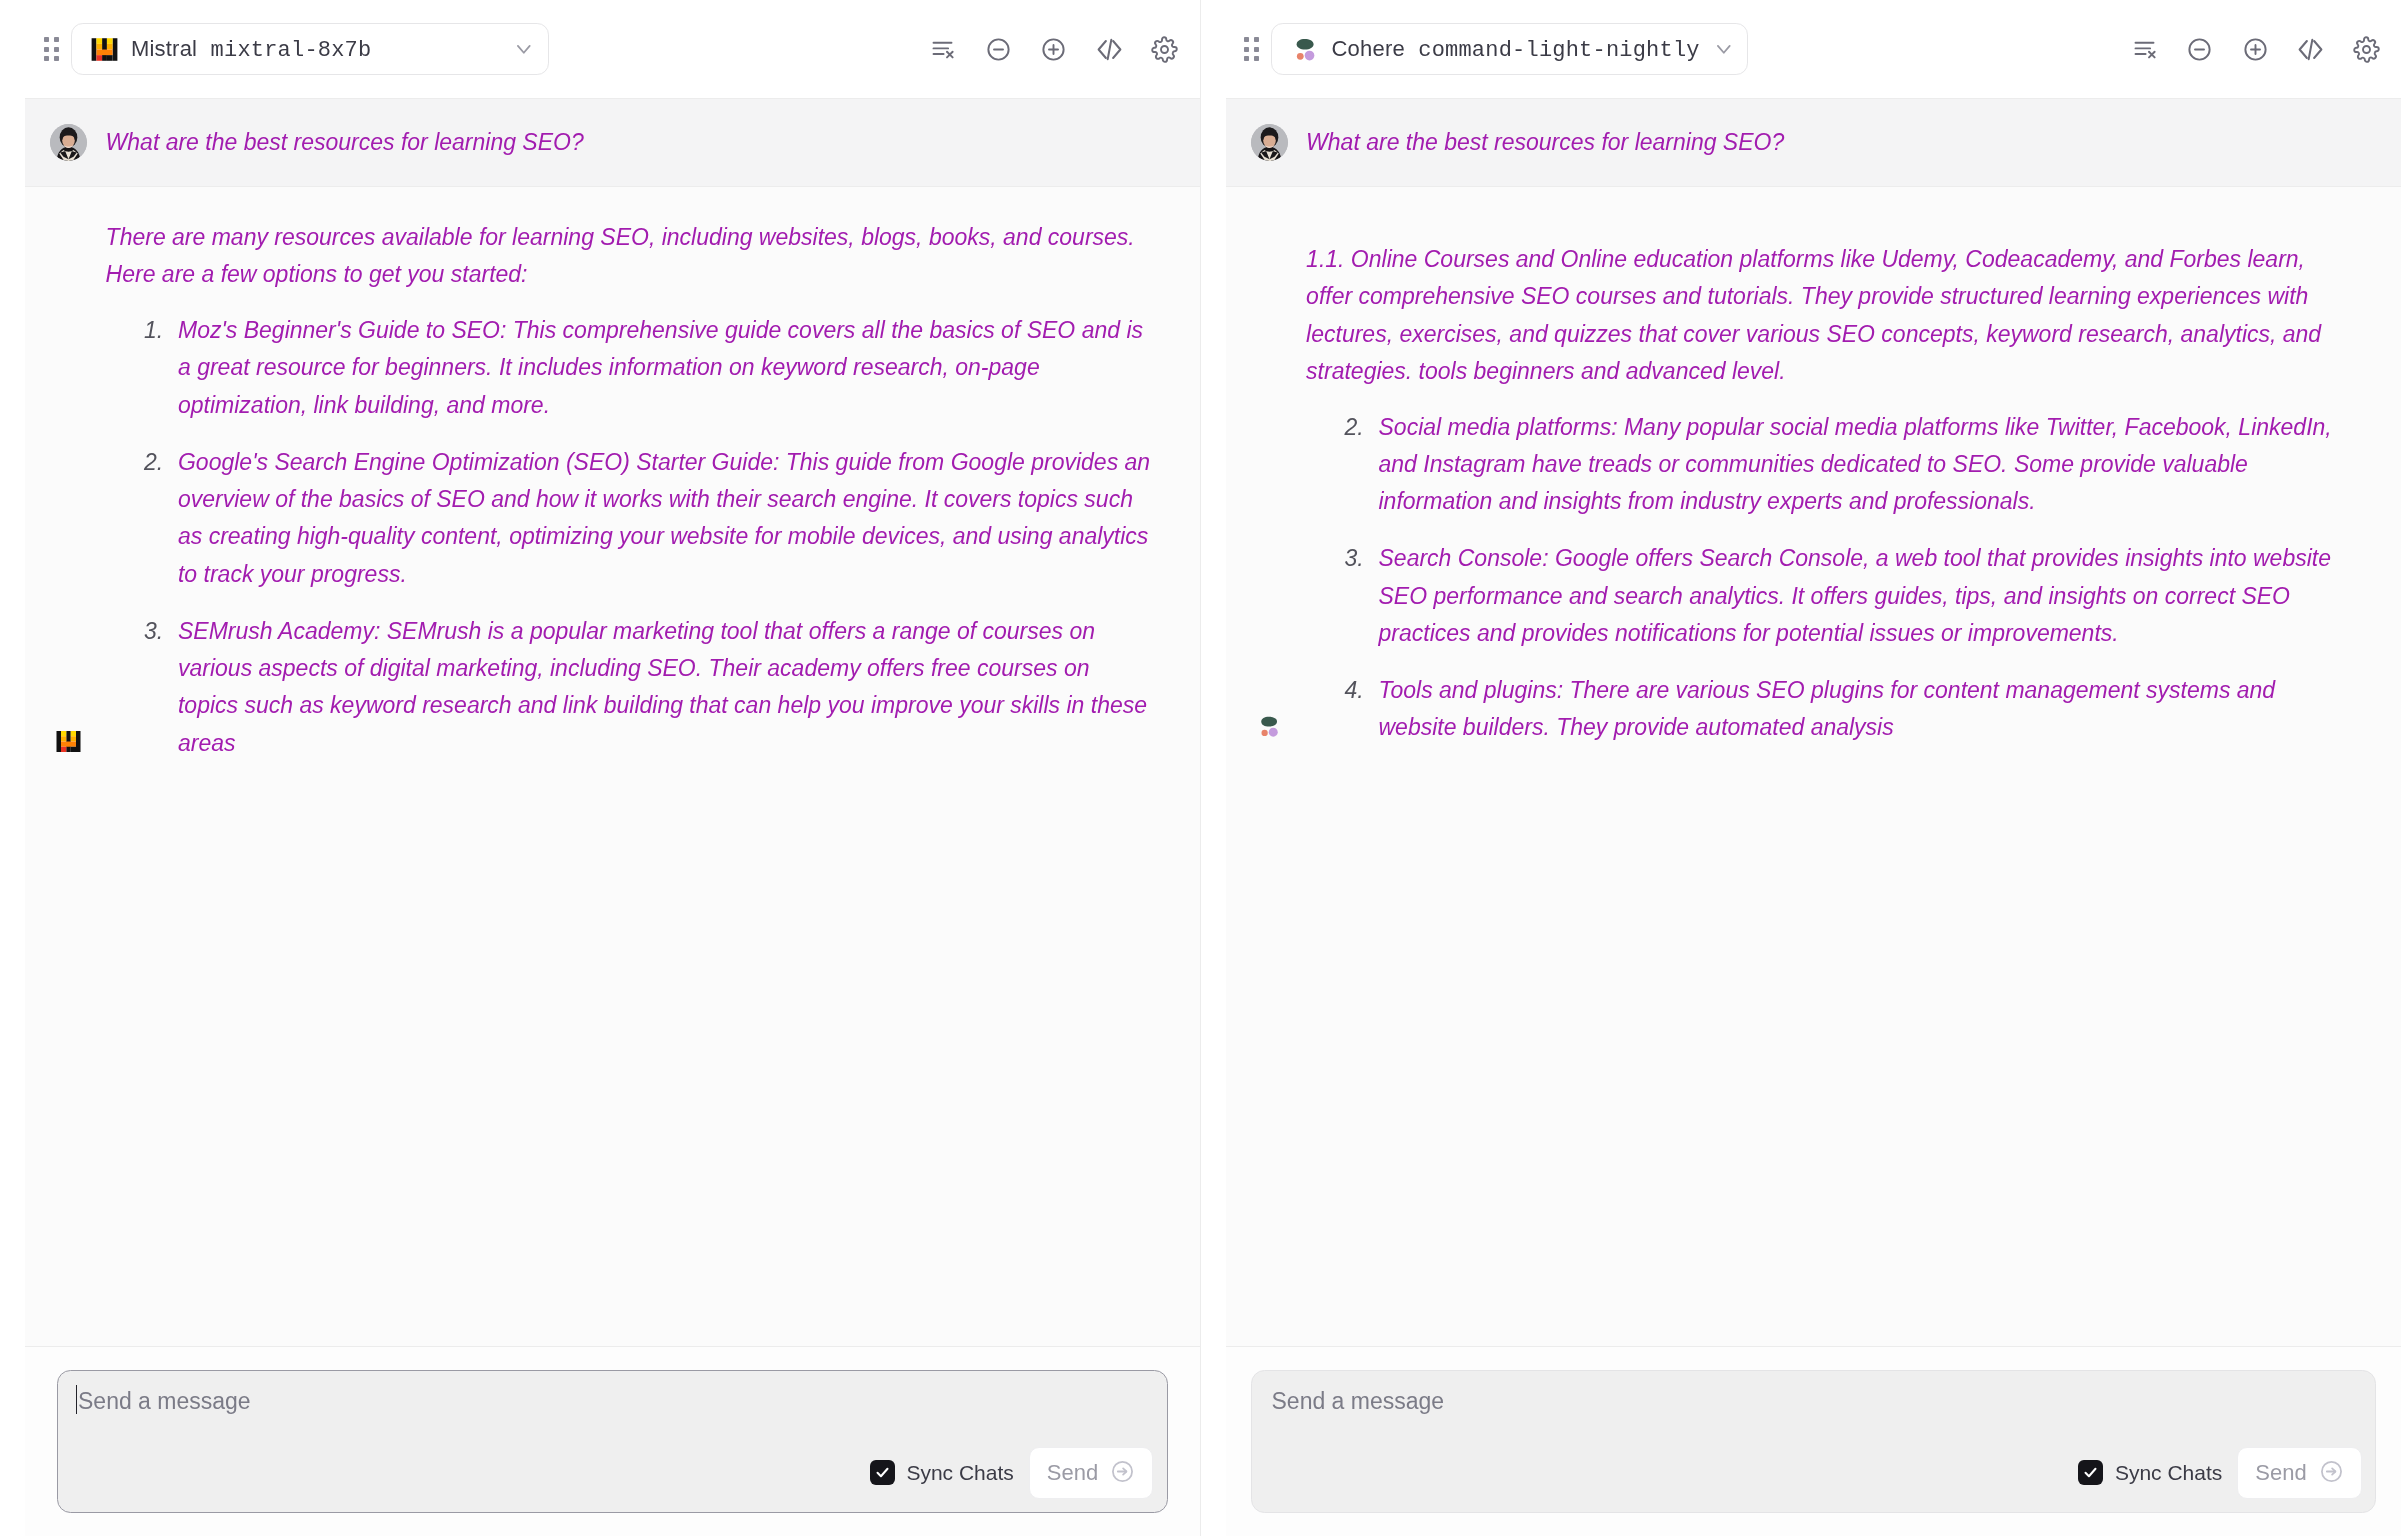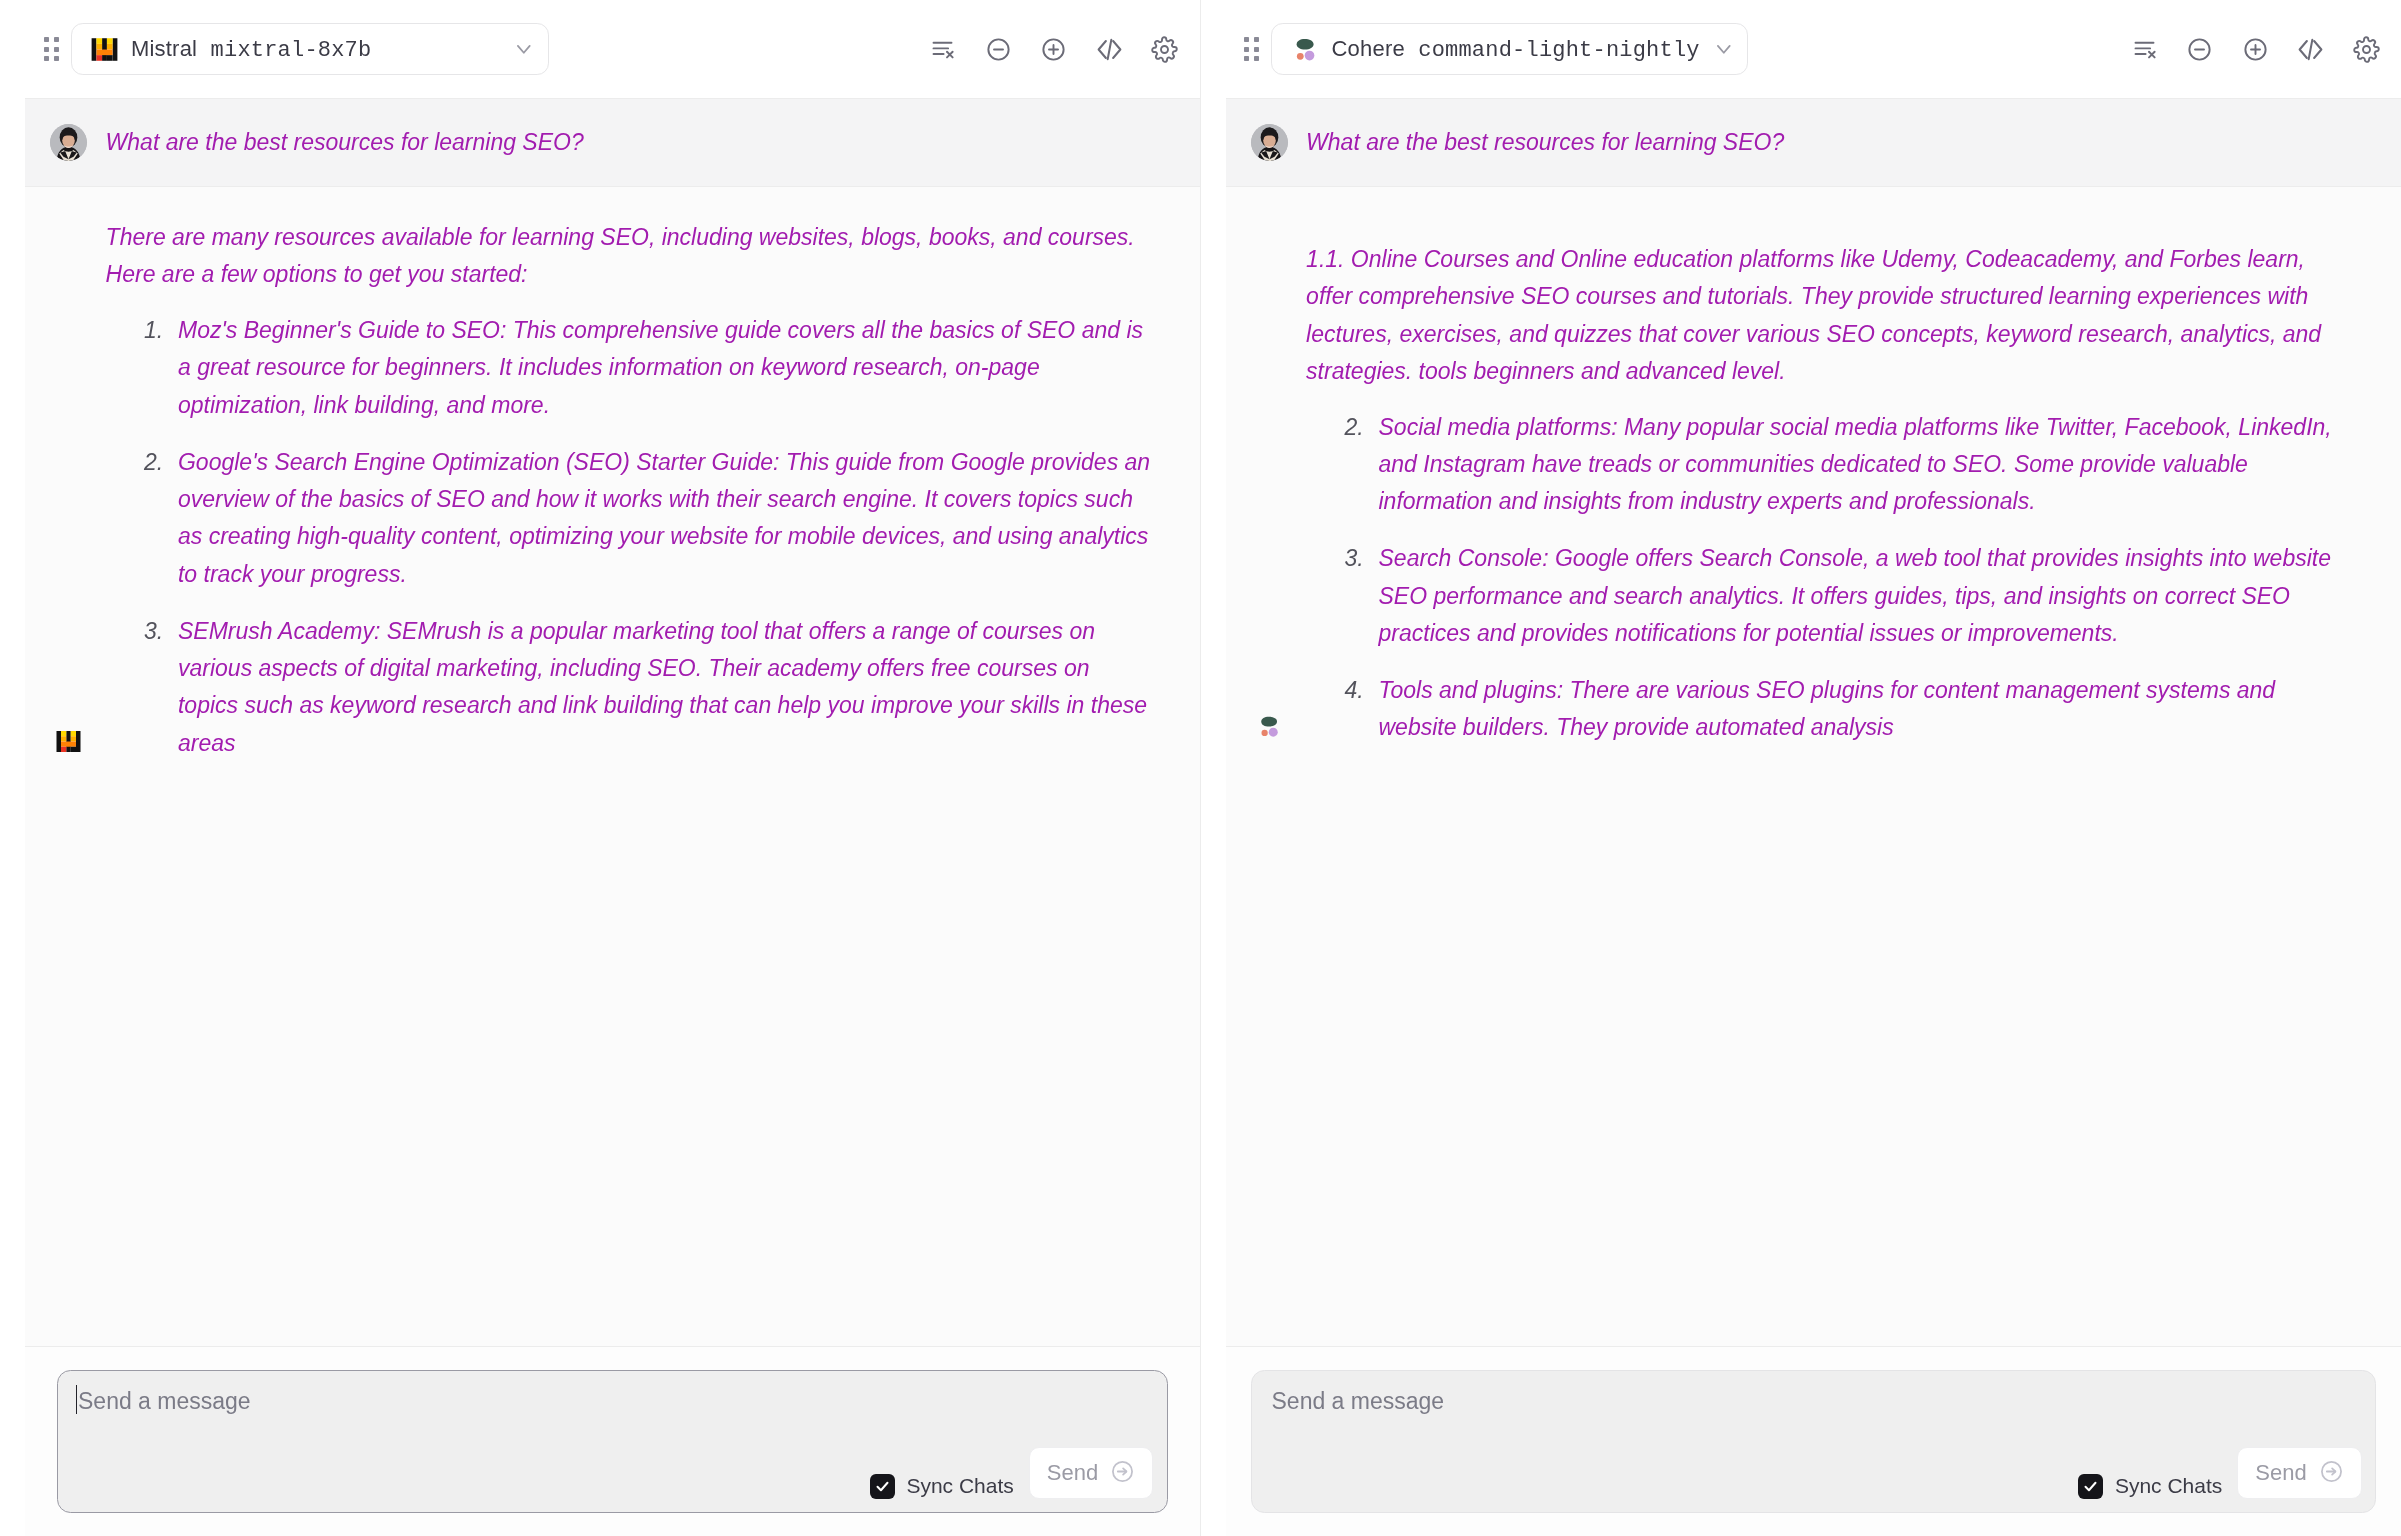--- a/index.html
+++ b/index.html
@@ -199,21 +199,21 @@
     left: -2.5px; top: -5px;
     width: 1.7px; height: 29px;
     background: #23232a;
   }
 
   .composer-actions {
     position: absolute;
     right: 13.5px;
     bottom: 13.5px;
     display: flex;
-    align-items: flex-end;
+    align-items: center;
     gap: 15px;
   }
 
   .check-wrap { display: flex; align-items: center; gap: 11.8px; cursor: pointer; }
   .checkbox {
     width: 25px; height: 25px;
     border-radius: 5.9px;
     background: #15151a;
     display: flex; align-items: center; justify-content: center;
     flex: 0 0 auto;

